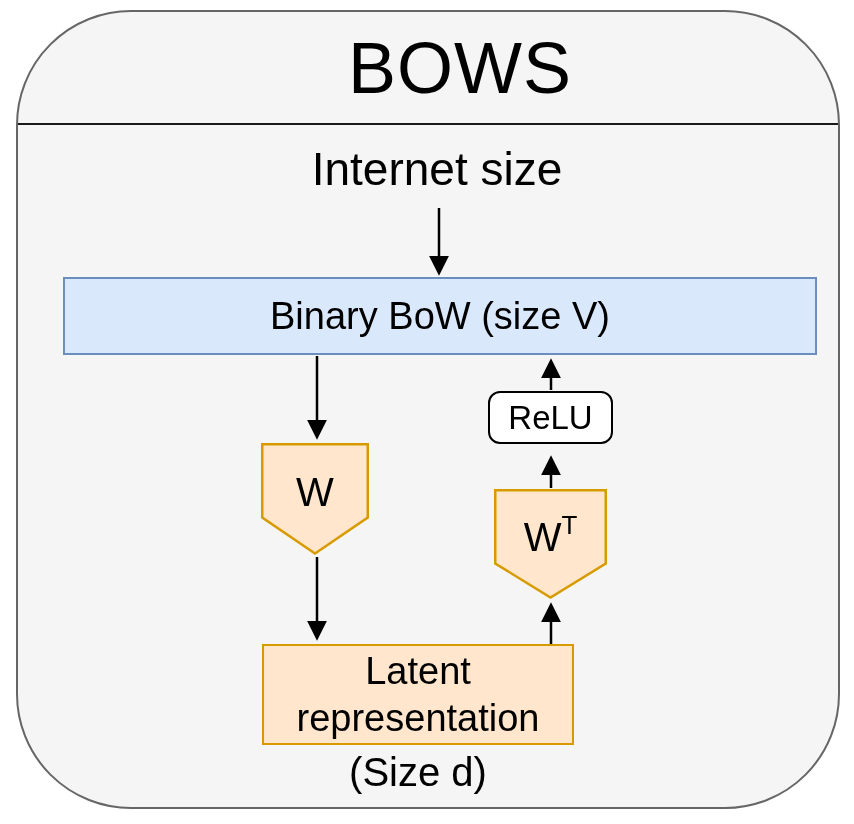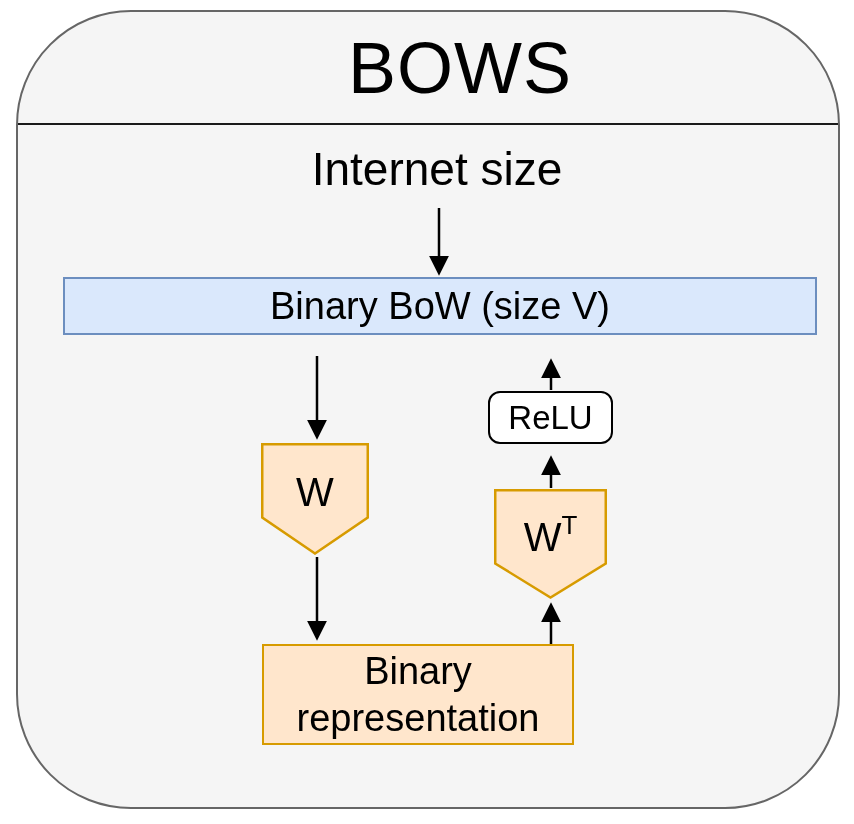--- a/index.html
+++ b/index.html
@@ -47,21 +47,21 @@
     white-space: nowrap;
   }
 
   .internet-label {
     left: 237px; top: 142px; width: 400px;
     font-size: 46px;
   }
 
   .bow-box {
     left: 63px; top: 277px;
-    width: 754px; height: 58px;
+    width: 754px; height: 78px;
     box-sizing: border-box;
     background: #dae8fc;
     border: 2px solid #6c8ebf;
     display: flex; align-items: center; justify-content: center;
     font-size: 38px;
   }
 
   .relu-box {
     left: 488px; top: 391px;
     width: 125px; height: 53px;
@@ -144,23 +144,24 @@
 
   <svg class="pent-svg" style="left:494px; top:489px;" width="113" height="110" viewBox="0 0 113 110">
     <polygon points="1.25,1.25 111.75,1.25 111.75,74.5 56.5,108.5 1.25,74.5" stroke-width="2.5" stroke-linejoin="miter" fill="#ffe6cc" stroke="#d79b00"></polygon>
   </svg>
   <div class="abs wt-label">
     <span>W</span>
       <sup>T</sup>
   </div>
 
   <div class="abs latent-box">
-    <span>Binary representation</span>
+    <span>Latent representation</span>
   </div>
 
+  <div class="abs text-label sized-label">(Size d)</div>
 
   <svg class="arrow-layer" width="854" height="824" viewBox="0 0 854 824">
     <defs>
       <marker id="ah" markerWidth="8" markerHeight="8" refX="6.5" refY="4" orient="auto" markerUnits="strokeWidth">
         <path d="M0,0 L8,4 L0,8 Z" fill="#000000"></path>
       </marker>
     </defs>
     <g stroke="#000000" stroke-width="2.5">
       <line x1="439" y1="208" x2="439" y2="272" marker-end="url(#ah)"></line>
       <line x1="317" y1="356" x2="317" y2="436" marker-end="url(#ah)"></line>

